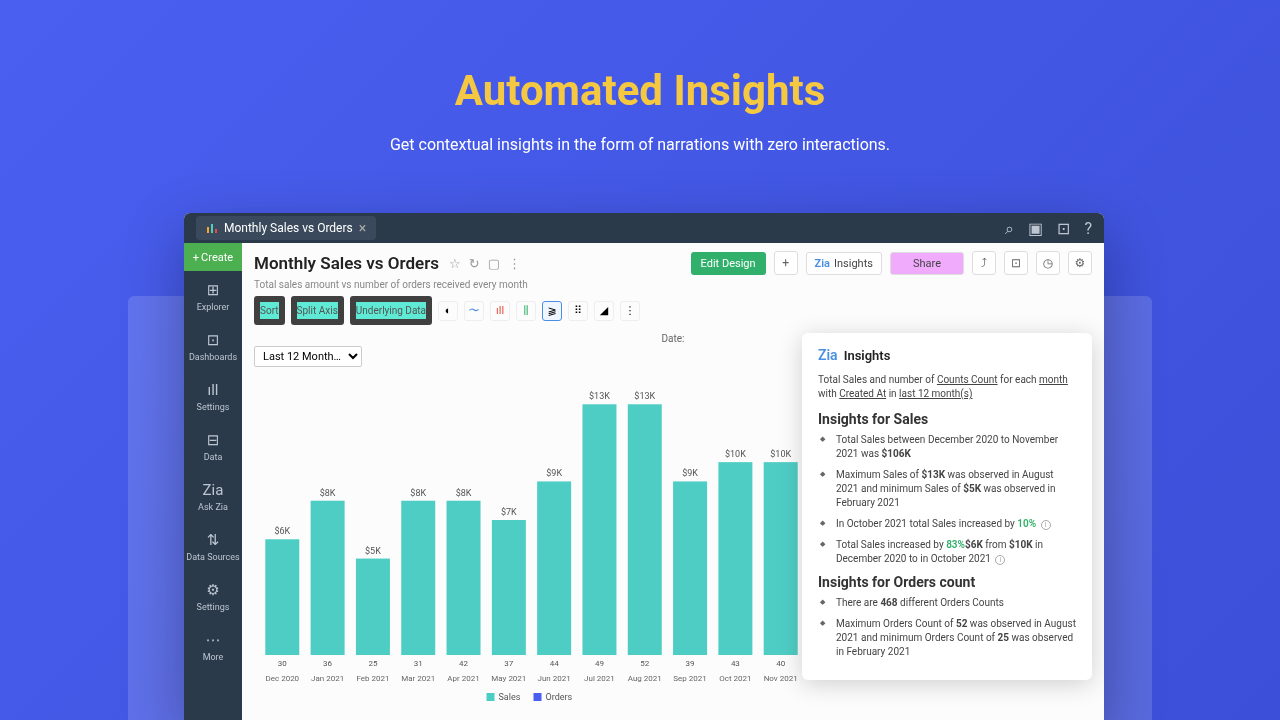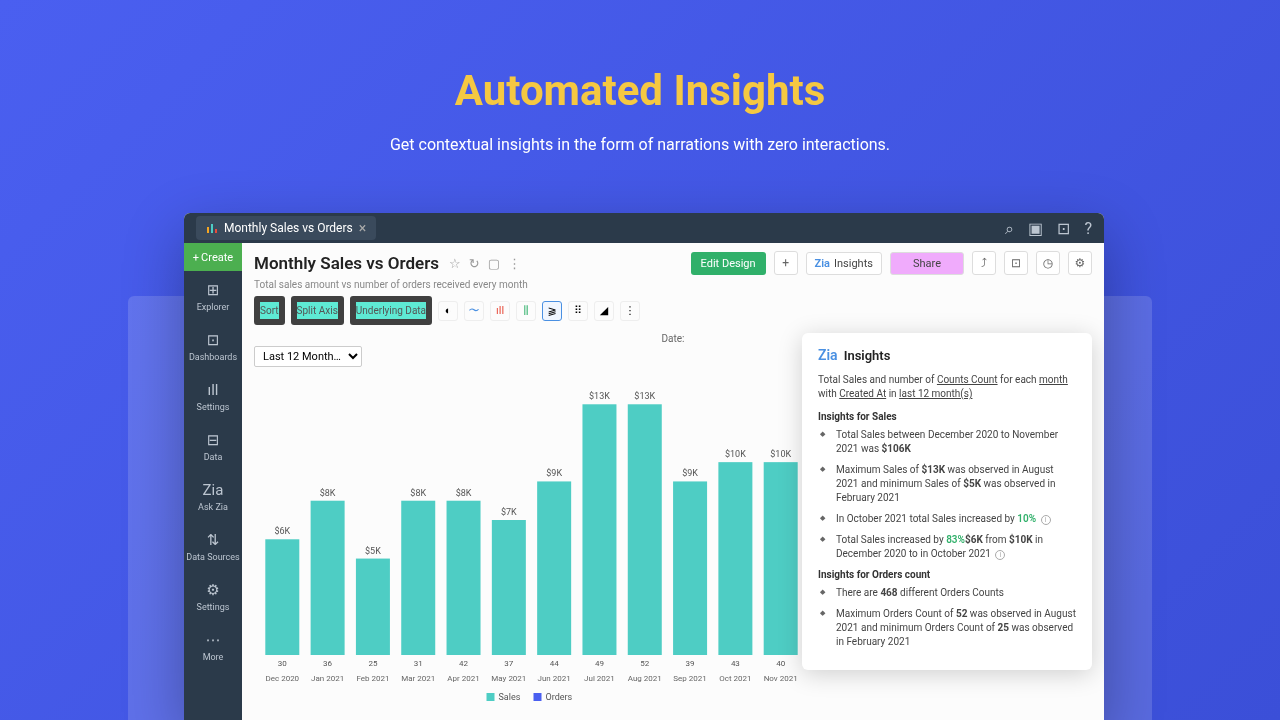--- a/index.html
+++ b/index.html
@@ -37,21 +37,21 @@
 .date-label { font-size:10px; color:#666;text-align:center; }
 .date-select { font-size:11px; padding:2px 4px; border:1px solid #ccc; border-radius:2px; margin-top:2px; background:#fff; cursor:pointer; }
 .chart-container { flex:1; position:relative; padding:4px 12px 8px; }
 .chart-svg { width:555px; height:330px; }
 .insights-panel { position:absolute; right:12px; top:120px; width:290px; background:#fff; border-radius:6px; box-shadow:0 4px 24px rgba(0,0,0,0.18); padding:14px 16px; max-height:360px; overflow:hidden; }
 .insights-head { display:flex; align-items:center; gap:6px; margin-bottom:10px; }
 .insights-head-icon { color:#4a90e2; font-size:14px; font-weight:600; }
 .insights-head-title { font-size:13px; font-weight:600; color:#222; }
 .insights-summary { font-size:10px; color:#444; margin-bottom:10px; line-height:1.4; }
 .insights-summary u { text-decoration:underline; }
-.insights-section-title { font-size:10px; font-weight:700; color:#333; margin:8px 0 6px; }
+.insights-section-title { font-size:14px; font-weight:700; color:#333; margin:8px 0 6px; }
 .insights-list { list-style:none; padding-left:10px; }
 .insights-list li { font-size:10px; color:#444; margin-bottom:7px; position:relative; line-height:1.4; padding-left:8px; }
 .insights-list li::before { content:"◆"; position:absolute; left:-8px; color:#666; font-size:7px; top:2px; }
 .insights-list b { font-weight:700; }
 .green-pct { color:#30b06a; font-weight:600; }
 .info-circ { display:inline-block; width:10px; height:10px; border:1px solid #aaa; border-radius:50%; font-size:7px; text-align:center; line-height:9px; color:#aaa; margin-left:2px; }
 .back-panel { position:absolute; left:128px; top:296px; width:1024px; height:424px; background:rgba(255,255,255,0.15); border-radius:6px 6px 0 0; }
 </style>
 </head>
 <body>

